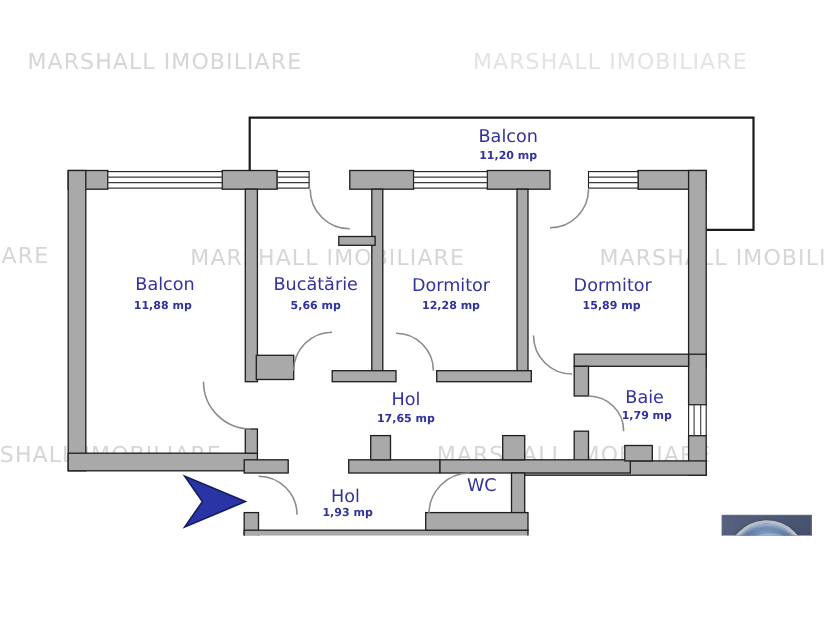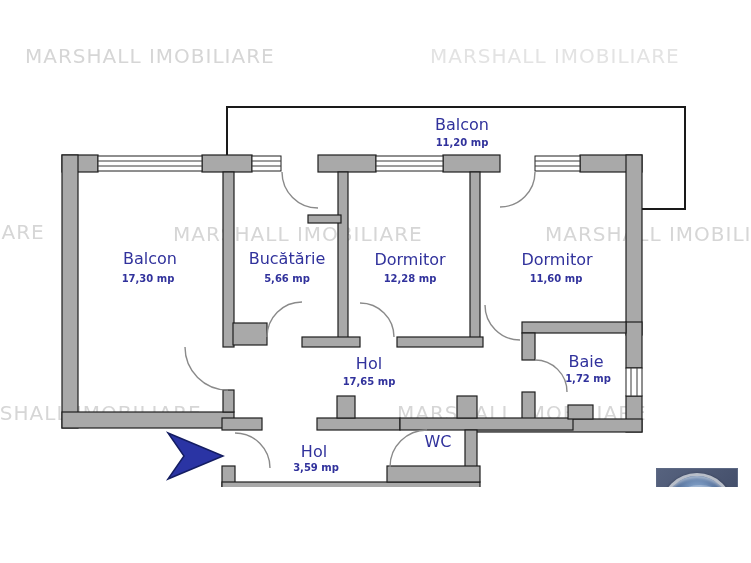--- a/index.html
+++ b/index.html
@@ -140,39 +140,39 @@
     </g>
 
     <polygon points="168,433 223,456 168,479 184,456" fill="#2a34a4" stroke="#141d62" stroke-width="1.5"></polygon>
   </svg>
 
 
   <div class="room-name" style="left:462px;top:124px">Balcon</div>
   <div class="room-area" style="left:462px;top:142px">11,20 mp</div>
 
   <div class="room-name" style="left:150px;top:258px">Balcon</div>
-  <div class="room-area" style="left:148px;top:278px">17,30 mp</div>
+  <div class="room-area" style="left:148px;top:278px">11,88 mp</div>
 
   <div class="room-name" style="left:287px;top:258px">Bucătărie</div>
   <div class="room-area" style="left:287px;top:278px">5,66 mp</div>
 
   <div class="room-name" style="left:410px;top:259px">Dormitor</div>
   <div class="room-area" style="left:410px;top:278px">12,28 mp</div>
 
   <div class="room-name" style="left:557px;top:259px">Dormitor</div>
-  <div class="room-area" style="left:556px;top:278px">11,60 mp</div>
+  <div class="room-area" style="left:556px;top:278px">15,89 mp</div>
 
   <div class="room-name" style="left:369px;top:363px">Hol</div>
   <div class="room-area" style="left:369px;top:381px">17,65 mp</div>
 
   <div class="room-name" style="left:586px;top:361px">Baie</div>
-  <div class="room-area" style="left:588px;top:378px">1,72 mp</div>
+  <div class="room-area" style="left:588px;top:378px">1,79 mp</div>
 
   <div class="room-name" style="left:314px;top:451px">Hol</div>
-  <div class="room-area" style="left:316px;top:467px">3,59 mp</div>
+  <div class="room-area" style="left:316px;top:467px">1,93 mp</div>
 
   <div class="room-name" style="left:438px;top:441px">WC</div>
 
   <div class="logo">
     <div class="logo-circle">
       <div class="logo-gloss"></div>
       <div class="logo-m">M</div>
       <div class="logo-sub">IMOBILIARE</div>
     </div>
   </div>

